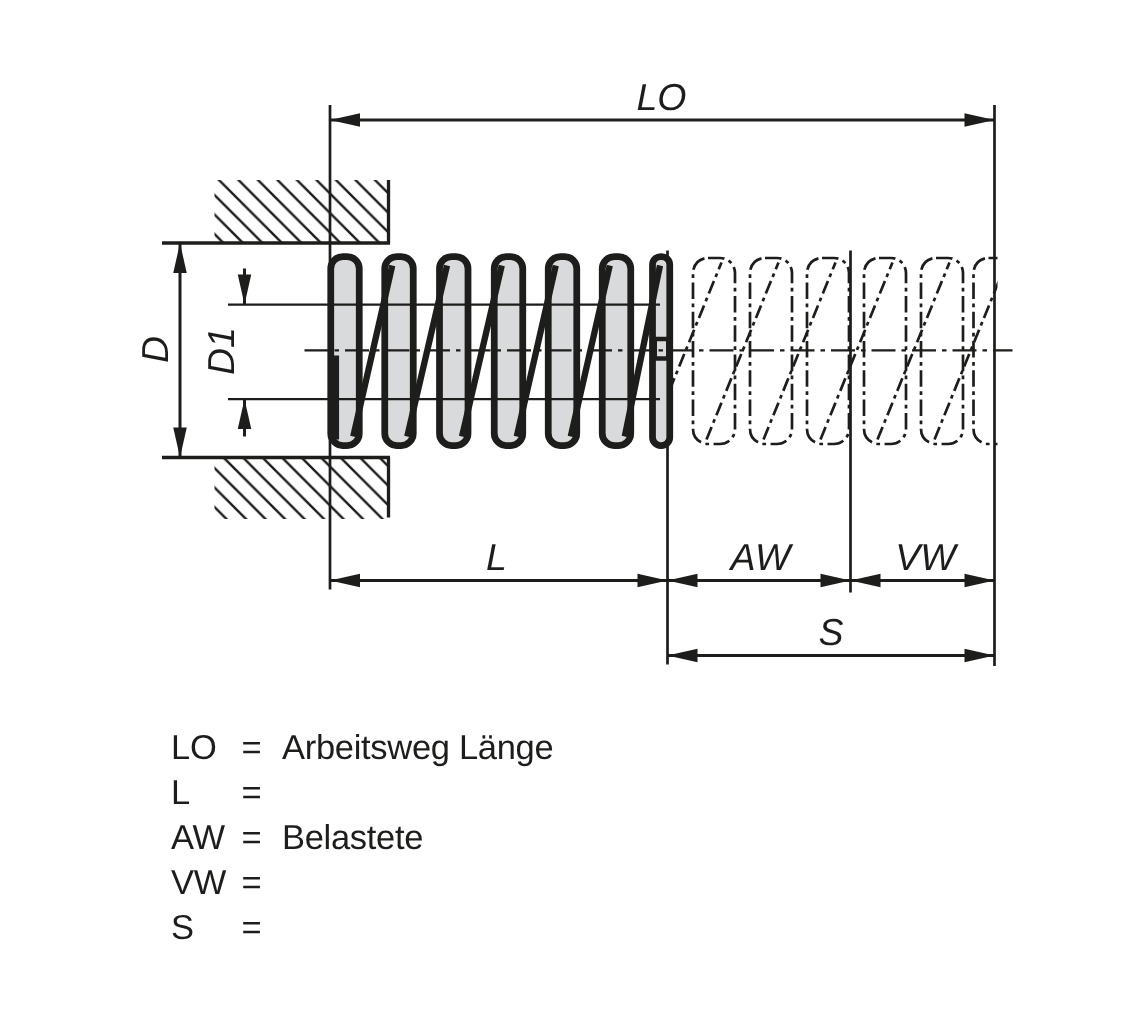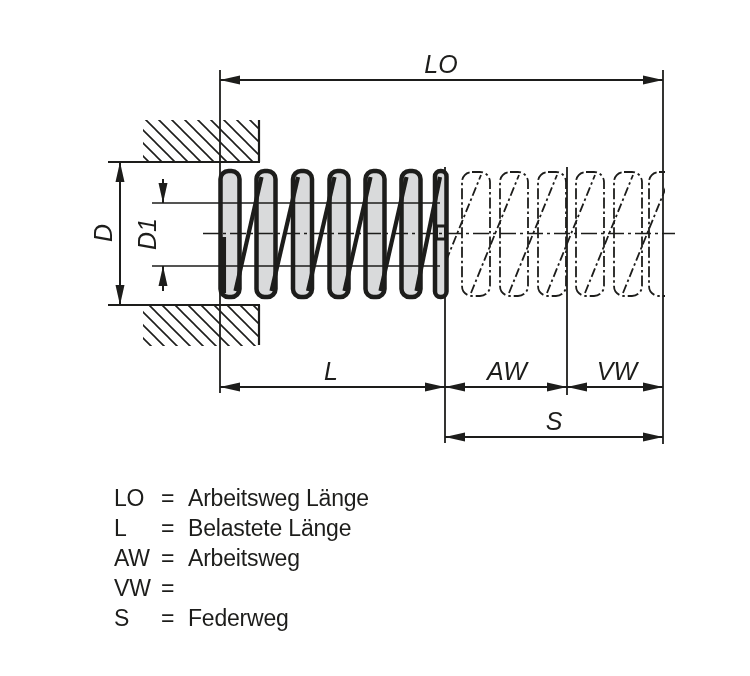--- a/index.html
+++ b/index.html
@@ -169,31 +169,29 @@
 
   <div class="legend">
     <div class="legend-row">
       <span>LO</span>
       <span>=</span>
       <span>Arbeitsweg Länge</span>
     </div>
     <div class="legend-row">
       <span>L</span>
       <span>=</span>
-      <span>Belastete Länge</span>
     </div>
     <div class="legend-row">
       <span>AW</span>
       <span>=</span>
-      <span>Arbeitsweg</span>
+      <span>Belastete</span>
     </div>
     <div class="legend-row">
       <span>VW</span>
       <span>=</span>
     </div>
     <div class="legend-row">
       <span>S</span>
       <span>=</span>
-      <span>Federweg</span>
     </div>
   </div>
 
 </div>
 
 </body></html>

